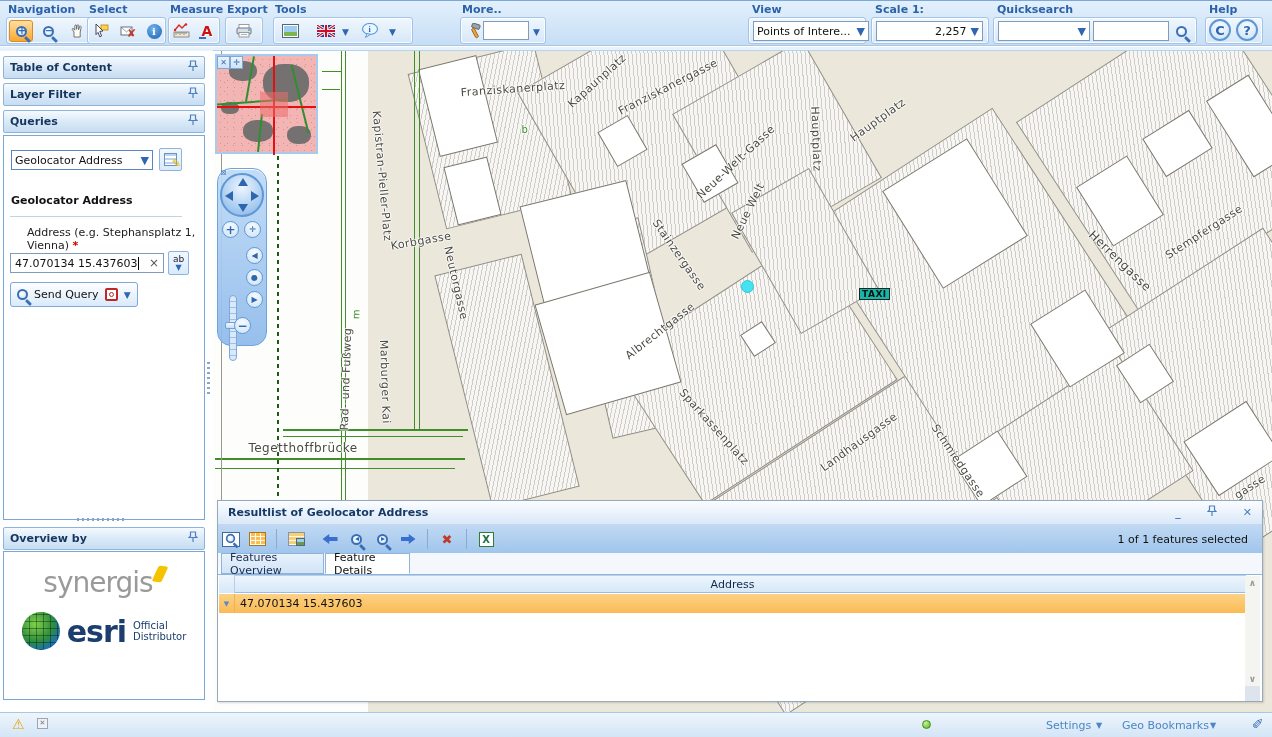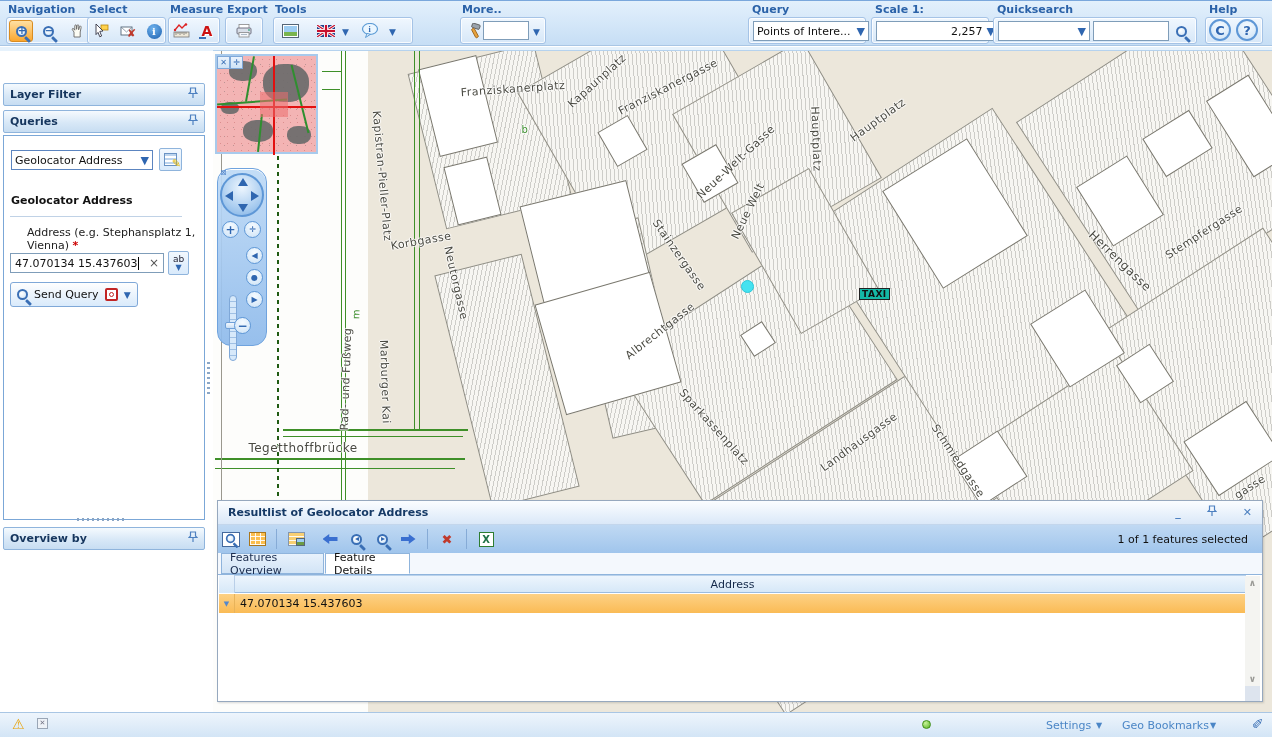--- a/index.html
+++ b/index.html
@@ -228,31 +228,31 @@
             <rect x="6" y="1" width="8" height="4.5" rx="1" transform="rotate(18 10 3)" fill="#9aa3ad" stroke="#555" stroke-width="0.8"></rect>
             <rect x="7.5" y="5" width="3" height="10" rx="1" transform="rotate(-28 9 10)" fill="#e8a33d" stroke="#96611d" stroke-width="0.8"></rect>
           </svg>
       </div>
       <div class="dd" style="position:absolute;left:22px;top:3px;width:46px;height:19px">
           <span class="val"></span>
         </div>
       <span class="caret" style="position:absolute;left:72px;top:9px">▼</span>
     </div>
 
-    <span class="tb-label" style="left:752px">Query</span>
+    <span class="tb-label" style="left:752px">View</span>
     <div class="tb-group" style="left:748px; width:118px">
       <div class="dd" style="position:absolute;left:4px;top:3px;width:116px">
         <span class="val">Points of Intere...</span>
         <span class="caret">▼</span>
       </div>
     </div>
 
     <span class="tb-label" style="left:875px">Scale 1:</span>
     <div class="tb-group" style="left:871px; width:118px">
-      <div class="dd" style="position:absolute;left:4px;top:3px;width:123px">
+      <div class="dd" style="position:absolute;left:4px;top:3px;width:107px">
         <span class="val" style="text-align:right;padding-right:4px">2,257</span>
         <span class="caret">▼</span>
       </div>
     </div>
 
     <span class="tb-label" style="left:997px">Quicksearch</span>
     <div class="tb-group" style="left:993px; width:204px">
       <div class="dd" style="position:absolute;left:4px;top:3px;width:92px">
         <span class="val"></span>
           <span class="caret">▼</span>
@@ -267,20 +267,27 @@
 
     <span class="tb-label" style="left:1209px">Help</span>
     <div class="tb-group" style="left:1205px; width:58px">
       <div style="position:absolute;left:3px;top:1px" class="roundbtn">C</div>
       <div style="position:absolute;left:30px;top:1px" class="roundbtn">?</div>
     </div>
   </div>
 
   <div class="abs" style="left:0;top:47px;width:1272px;height:4px;background:#e6f2fc"></div>
 
+  <div class="side-hdr" style="top:56px">
+    <span>Table of Content</span>
+    <span class="pin"><svg width="10" height="12" viewBox="0 0 10 12">
+          <path d="M2.5 1 h5 v4 l1.5 1.5 h-8 L2.5 5 Z" fill="none" stroke="#4d80c0" stroke-width="1.2"></path>
+          <line x1="5" y1="7" x2="5" y2="11" stroke="#4d80c0" stroke-width="1.2"></line>
+        </svg></span>
+  </div>
   <div class="side-hdr" style="top:110px">
     <span>Queries</span>
     <span class="pin"><svg width="10" height="12" viewBox="0 0 10 12">
           <path d="M2.5 1 h5 v4 l1.5 1.5 h-8 L2.5 5 Z" fill="none" stroke="#4d80c0" stroke-width="1.2"></path>
           <line x1="5" y1="7" x2="5" y2="11" stroke="#4d80c0" stroke-width="1.2"></line>
         </svg></span>
   </div>
   <div class="side-hdr" style="top:83px">
     <span>Layer Filter</span>
     <span class="pin"><svg width="10" height="12" viewBox="0 0 10 12">
@@ -328,20 +335,35 @@
 
   <div class="abs" style="left:77px;top:518px;width:50px;height:3px;background-image:repeating-linear-gradient(90deg,#8aa6c6 0 2px, transparent 2px 5px)"></div>
   <div class="abs" style="left:207px;top:362px;width:3px;height:34px;background-image:repeating-linear-gradient(180deg,#8aa6c6 0 2px, transparent 2px 5px)"></div>
 
   <div class="side-hdr" style="top:527px">
     <span>Overview by</span>
     <span class="pin"><svg width="10" height="12" viewBox="0 0 10 12">
           <path d="M2.5 1 h5 v4 l1.5 1.5 h-8 L2.5 5 Z" fill="none" stroke="#4d80c0" stroke-width="1.2"></path>
           <line x1="5" y1="7" x2="5" y2="11" stroke="#4d80c0" stroke-width="1.2"></line>
         </svg></span>
+  </div>
+  <div class="side-body" style="top:551px;height:149px">
+    <div style="position:absolute;left:0;top:14px;width:100%;text-align:center">
+      <span style="font-size:28px;color:#9a9a9a;letter-spacing:-1px">synergis</span><span style="display:inline-block;width:10px;height:16px;background:#f5c400;transform:skewX(-18deg) rotate(8deg);margin-left:2px;margin-bottom:10px;border-radius:2px"></span>
+    </div>
+    <div style="position:absolute;left:0;top:60px;width:100%;display:flex;align-items:center;justify-content:center;gap:7px">
+      <span style="width:38px;height:38px;border-radius:50%;background:radial-gradient(circle at 35% 32%, #7fd24a, #2e8f3c 48%, #1a6fb5 76%, #0e4f8f);background-blend-mode:multiply;position:relative;overflow:hidden">
+        <span style="position:absolute;inset:0;border-radius:50%;background-image:repeating-linear-gradient(0deg, rgba(0,0,0,.35) 0 1px, transparent 1px 7px), repeating-linear-gradient(90deg, rgba(0,0,0,.35) 0 1px, transparent 1px 7px)"></span>
+      </span>
+      <span style="font-size:30px;font-weight:bold;color:#1c3e6e;letter-spacing:-1px">esri</span>
+      <span style="text-align:left;color:#1c3e6e;font-size:10px;line-height:11px">
+        <span style="display:block">Official</span>
+        <span style="display:block">Distributor</span>
+      </span>
+    </div>
   </div>
 
   <div id="map">
     <div class="abs" style="left:0;top:0;width:155px;height:662px;background:#fdfdfb"></div>
     <div id="map-shapes" class="abs" style="left:0;top:0">
         <div class="hatch" style="left: 212px; top: 5px; width: 130px; height: 160px; transform: rotate(-14deg);"></div>
         <div class="hatch" style="left: 342px; top: -22px; width: 200px; height: 205px; transform: rotate(-30deg);"></div>
         <div class="hatch" style="left: 489px; top: 15px; width: 150px; height: 160px; transform: rotate(-30deg);"></div>
         <div class="hatch" style="left: 375px; top: 172px; width: 75px; height: 210px; transform: rotate(-13deg);"></div>
         <div class="hatch" style="left: 427px; top: 235px; width: 230px; height: 170px; transform: rotate(-33deg);"></div>

